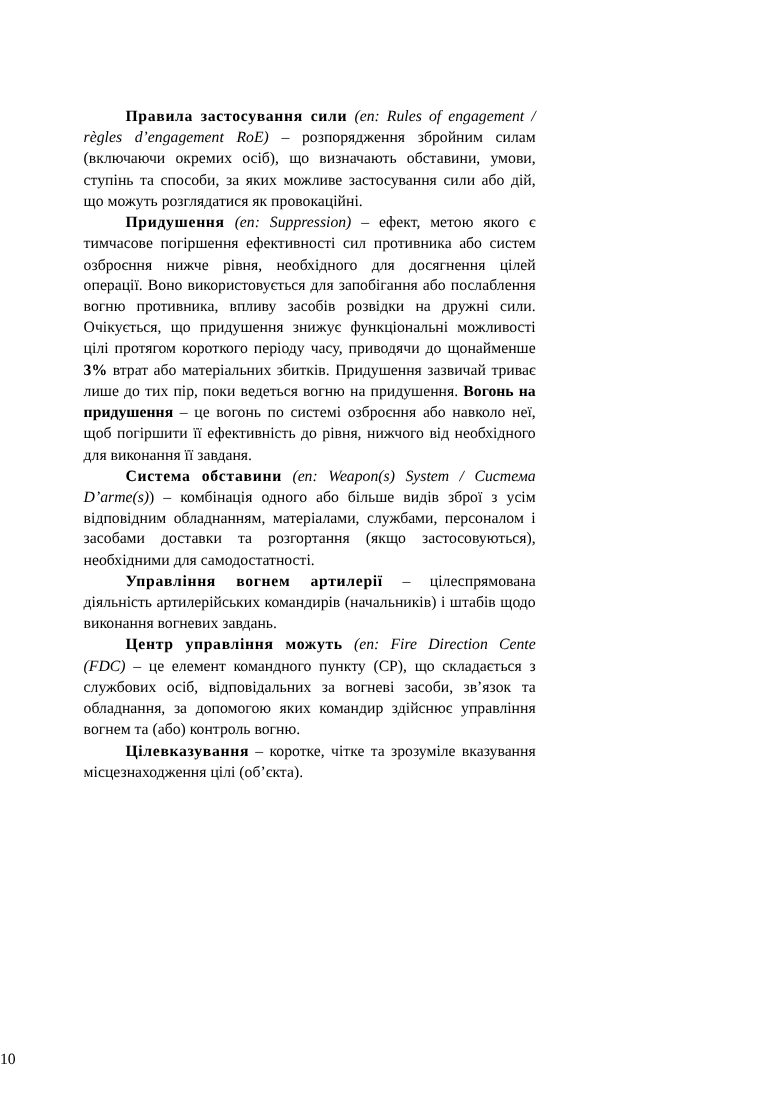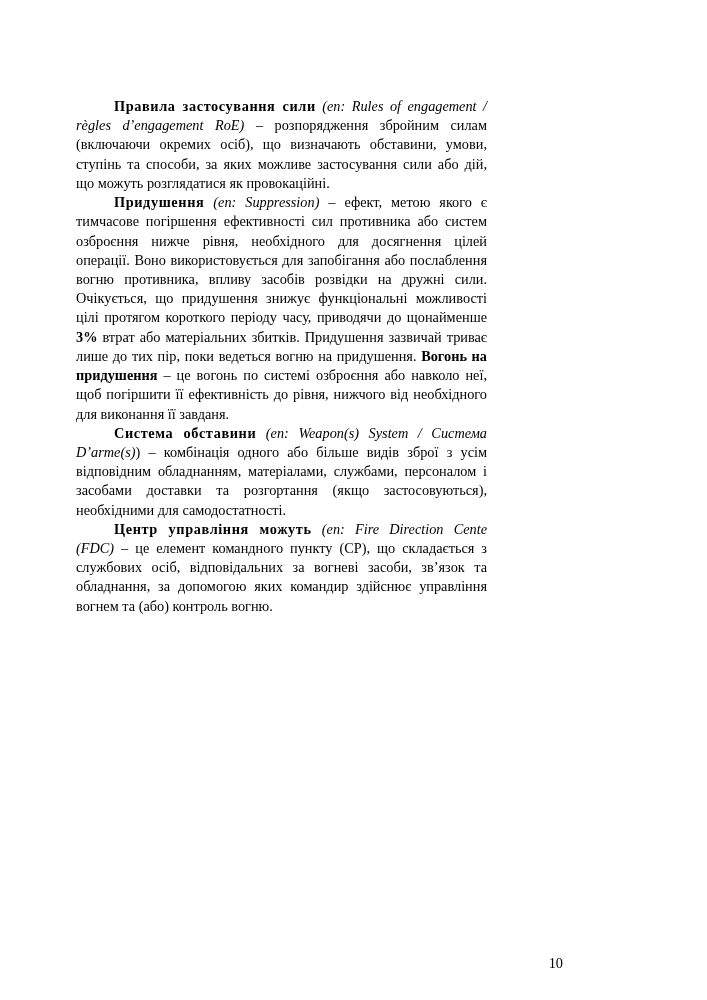--- a/index.html
+++ b/index.html
@@ -40,39 +40,41 @@
     font-style: italic;
   }
   .bold {
     font-weight: bold;
   }
   .page-number {
     position: absolute;
     left: 0;
     right: 0;
     top: 933px;
-    text-align: right;
+    text-align: left;
     font-size: 14.3px;
     font-family: "Liberation Serif", serif;
   }
 </style>
 </head>
 <body>
 
 <div class="page">
 
   <div class="body-text">
 
     <p class="para"><span class="term-spaced">Правила застосування сили</span> <span class="it">(en: Rules of engagement / règles d’engagement RoE)</span><span> – розпорядження збройним силам (включаючи окремих осіб), що визначають обставини, умови, ступінь та способи, за яких можливе застосування сили або дій, що можуть розглядатися як провокаційні.</span></p>
 
     <p class="para"><span class="term-spaced">Придушення</span> <span class="it">(en: Suppression)</span><span> – ефект, метою якого є тимчасове погіршення ефективності сил противника або систем озброєння нижче рівня, необхідного для досягнення цілей операції. Воно використовується для запобігання або послаблення вогню противника, впливу засобів розвідки на дружні сили. Очікується, що придушення знижує функціональні можливості цілі протягом короткого періоду часу, приводячи до щонайменше </span><span class="bold">3%</span><span> втрат або матеріальних збитків. Придушення зазвичай триває лише до тих пір, поки ведеться вогню на придушення. </span><span class="bold">Вогонь на придушення</span><span> – це вогонь по системі озброєння або навколо неї, щоб погіршити її ефективність до рівня, нижчого від необхідного для виконання її завданя.</span></p>
 
     <p class="para"><span class="term-spaced">Система обставини</span> <span class="it">(en: Weapon(s) System / Система D’arme(s)</span><span>) – комбінація одного або більше видів зброї з усім відповідним обладнанням, матеріалами, службами, персоналом і засобами доставки та розгортання (якщо застосовуються), необхідними для самодостатності.</span></p>
 
+    <p class="para"><span class="term-spaced">Управління вогнем артилерії</span><span> – цілеспрямована діяльність артилерійських командирів (начальників) і штабів щодо виконання вогневих завдань.</span></p>
 
     <p class="para"><span class="term-spaced">Центр управління можуть</span> <span class="it">(en: Fire Direction Cente (FDC)</span><span> – це елемент командного пункту (СР), що складається з службових осіб, відповідальних за вогневі засоби, зв’язок та обладнання, за допомогою яких командир здійснює управління вогнем та (або) контроль вогню.</span></p>
 
+    <p class="para"><span class="term-spaced">Цілевказування</span><span> – коротке, чітке та зрозуміле вказування місцезнаходження цілі (об’єкта).</span></p>
 
   </div>
 
   <div class="page-number">10</div>
 
 </div>
 
 </body></html>

